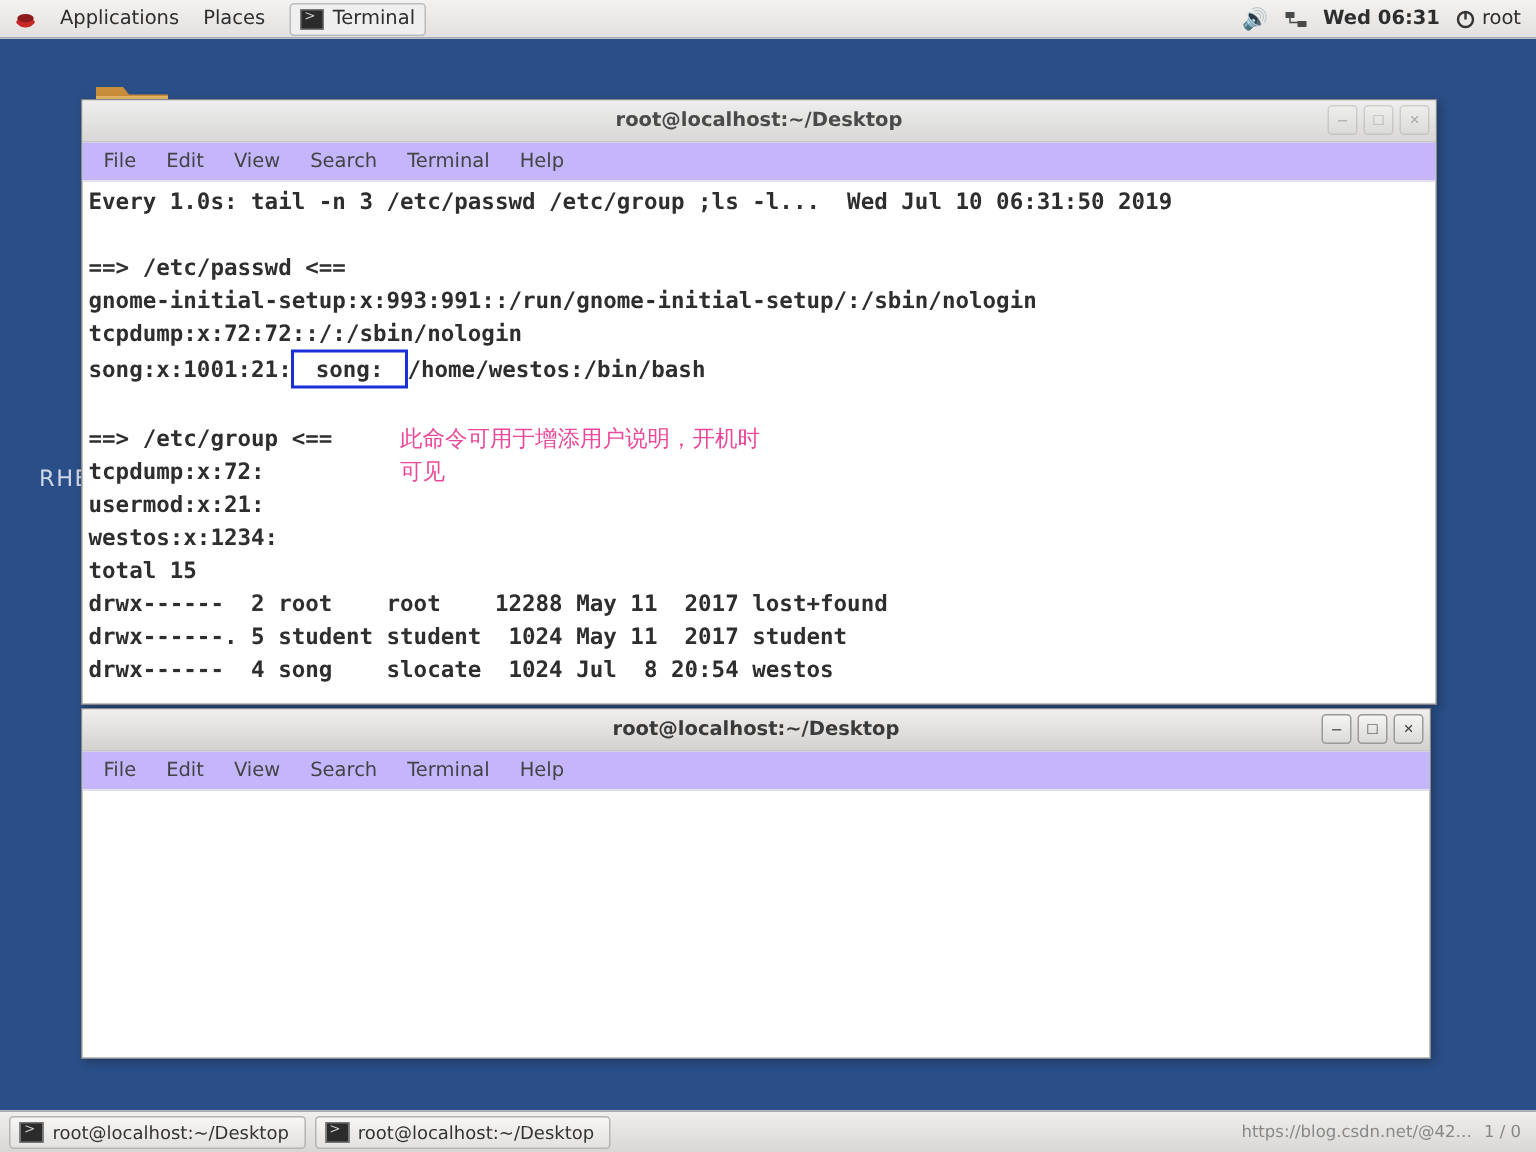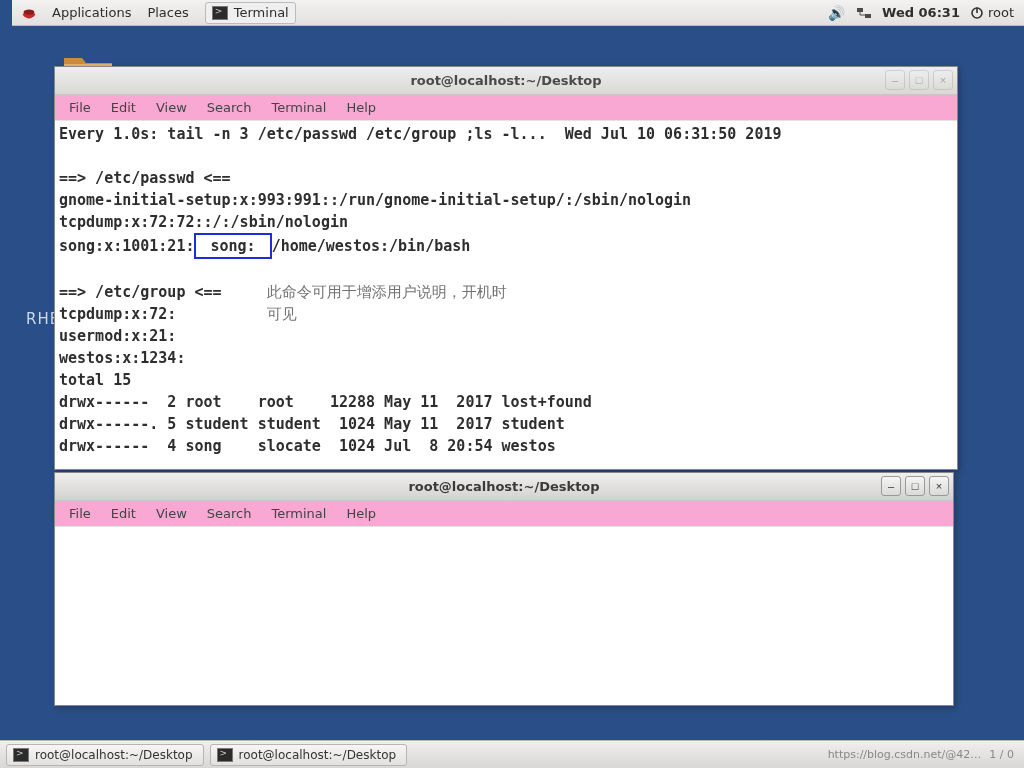--- a/index.html
+++ b/index.html
@@ -1,21 +1,21 @@
 <!DOCTYPE html>
 <html><head>
 <meta charset="utf-8">
 <style>
   * { box-sizing: border-box; margin: 0; padding: 0; }
   html, body { width: 1024px; height: 768px; overflow: hidden; font-family: "DejaVu Sans", sans-serif; }
   body { background: #2a4e87; position: relative; }
 
   
   .top-panel {
-    position: absolute; top: 0; left: 12px; right: 0; height: 26px;
+    position: absolute; top: 0; left: 0; right: 0; height: 26px;
     background: linear-gradient(#f3f2f1, #e2e1df);
     border-bottom: 1px solid #bdbdbd;
     display: flex; align-items: center; font-size: 13px; color: #2e2e2e;
   }
   .top-panel .hat { width: 18px; height: 18px; margin: 0 6px 0 8px; display: inline-block; }
   .top-panel .menu-item { padding: 0 8px; height: 100%; display: flex; align-items: center; cursor: pointer; }
   .top-panel .term-launcher { margin-left: 8px; display: flex; align-items: center; padding: 0 6px; border: 1px solid #bbb; border-radius: 3px; background: #efefef; height: 22px; cursor: pointer; }
   .top-panel .spacer { flex: 1; }
   .top-panel .tray { display: flex; align-items: center; gap: 10px; padding-right: 10px; }
   .tray .glyph { font-size: 14px; }
@@ -24,26 +24,26 @@
   
   .rhel-text { position: absolute; left: 26px; top: 310px; color: #cfd7e6; font-size: 15px; letter-spacing: 1px; }
   .folder-icon { position: absolute; left: 62px; top: 50px; width: 52px; height: 42px; }
 
   
   .window { position: absolute; background: #fff; border: 1px solid #888; box-shadow: 2px 2px 6px rgba(0,0,0,.25); }
   .titlebar { height: 28px; background: linear-gradient(#eeeeee, #d9d8d6); border-bottom: 1px solid #c8c7c5; display: flex; align-items: center; justify-content: center; position: relative; font-size: 13px; color: #4a4a4a; font-weight: bold; }
   .titlebar .controls { position: absolute; right: 4px; top: 3px; display: flex; gap: 4px; }
   .titlebar .controls.faded button { opacity: .35; }
   .titlebar button { width: 20px; height: 20px; border: 1px solid #9a9a98; background: linear-gradient(#f5f5f4,#dadad8); border-radius: 3px; font-size: 11px; line-height: 1; cursor: pointer; color: #333; }
-  .menubar { height: 26px; display: flex; align-items: center; gap: 0; padding: 0 4px; font-size: 13px; color: #444; border-bottom: 1px solid #e4e3e2; background: #f9a8d4; }
+  .menubar { height: 26px; display: flex; align-items: center; gap: 0; padding: 0 4px; font-size: 13px; color: #444; border-bottom: 1px solid #e4e3e2; background: #c4b5fd; }
   .menubar .m { padding: 3px 10px; cursor: pointer; }
   .term-body { font-family: "DejaVu Sans Mono","Liberation Mono",monospace; font-size: 15px; line-height: 22px; color: #2e2e2e; padding: 2px 4px 6px 4px; white-space: pre; font-weight: bold; }
   .term-body .prompt { font-weight: bold; }
   .hl-box { border: 2px solid #1a2fd8; padding: 0 14px; display: inline-block; }
-  .annot { color: #737373; font-family: "DejaVu Sans", sans-serif; font-weight: normal; font-size: 15px; }
+  .annot { color: #ec4899; font-family: "DejaVu Sans", sans-serif; font-weight: normal; font-size: 15px; }
   .cursor-block { display: inline-block; width: 10px; height: 18px; border: 1px solid #2e2e2e; vertical-align: -2px; }
 
   
   #win1 { left: 54px; top: 66px; width: 904px; height: 404px; }
   #win1 .term-body { height: calc(100% - 54px); overflow: hidden; }
 
   
   #win2 { left: 54px; top: 472px; width: 900px; height: 234px; }
   #win2 .titlebar { background: linear-gradient(#f0efee,#d3d2d0); color: #3a3a3a; }
   #win2 .term-body { height: calc(100% - 54px); }

